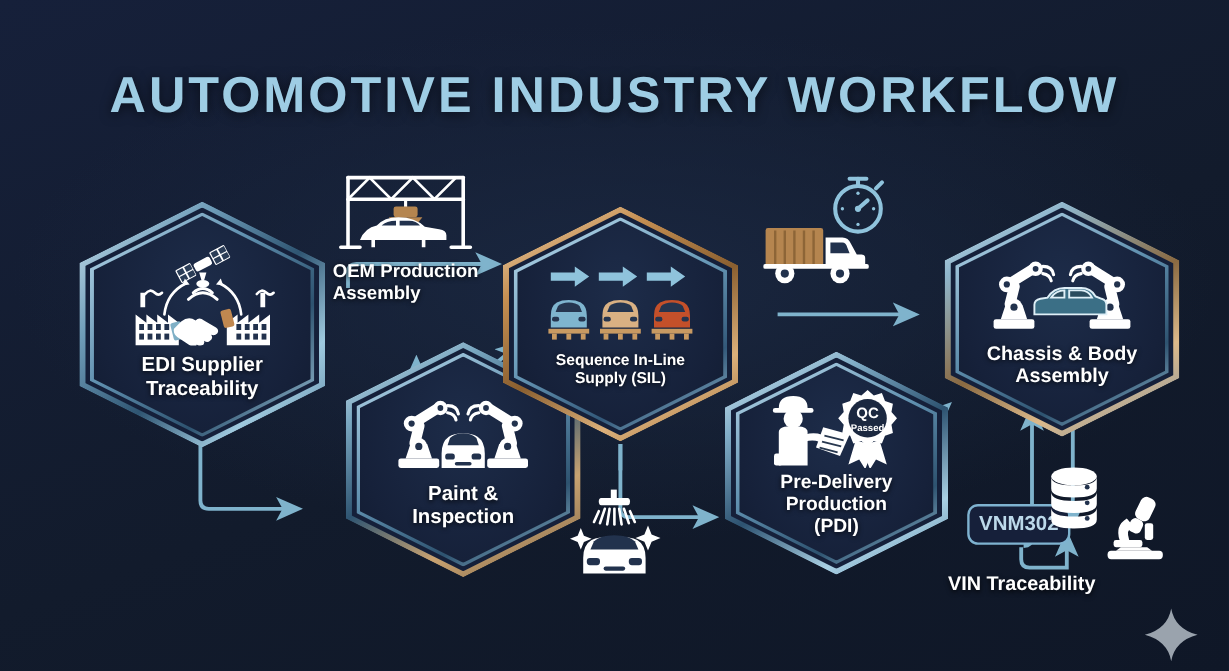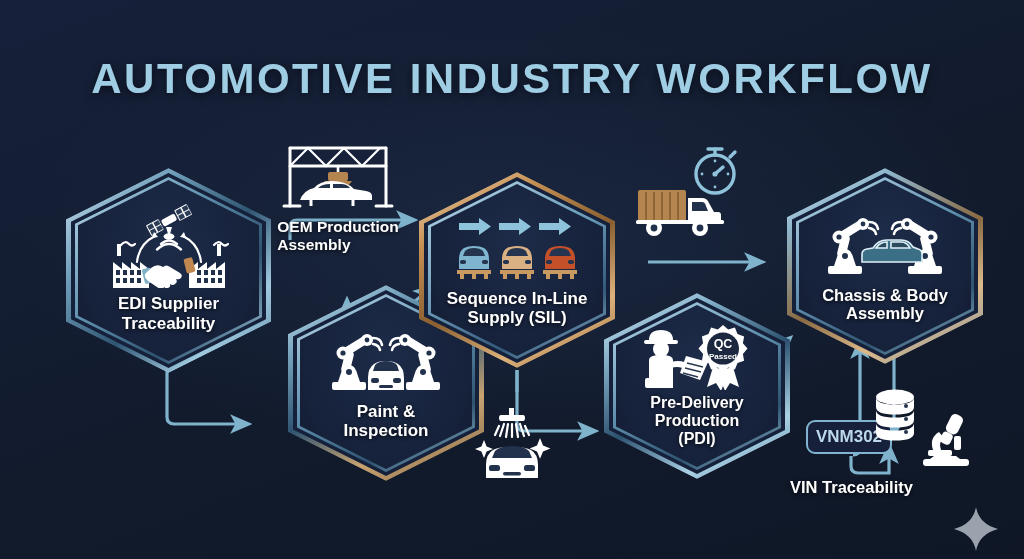--- a/index.html
+++ b/index.html
@@ -306,21 +306,21 @@
               <rect x="25" y="17" width="6" height="4" rx="1.8" fill="#25354f"></rect>
               <rect x="0" y="27" width="34" height="4" fill="#c89a62"></rect>
               <g fill="#c89a62">
                   <rect x="3" y="31" width="4" height="5"></rect>
                   <rect x="15" y="31" width="4" height="5"></rect>
                   <rect x="27" y="31" width="4" height="5"></rect>
                 </g>
             </g>
           </svg>
         </div>
-        <div class="node-label" style="font-size:17px;margin-top:8px;text-align:center;">
+        <div class="node-label" style="font-size:13px;margin-top:8px;text-align:center;">
           <div>Sequence In-Line</div>
           <div>Supply (SIL)</div>
         </div>
       </div>
     </div>
   </div>
 
   <div class="node" style="left:604px;top:293px;width:186px;height:186px;">
     <div class="hex">
       <div class="hex-outer" style="background:linear-gradient(150deg,#dcf0fa 0%,#82aec8 24%,#2d5270 52%,#a9d0e4 78%,#5d89a5 100%);"></div>

